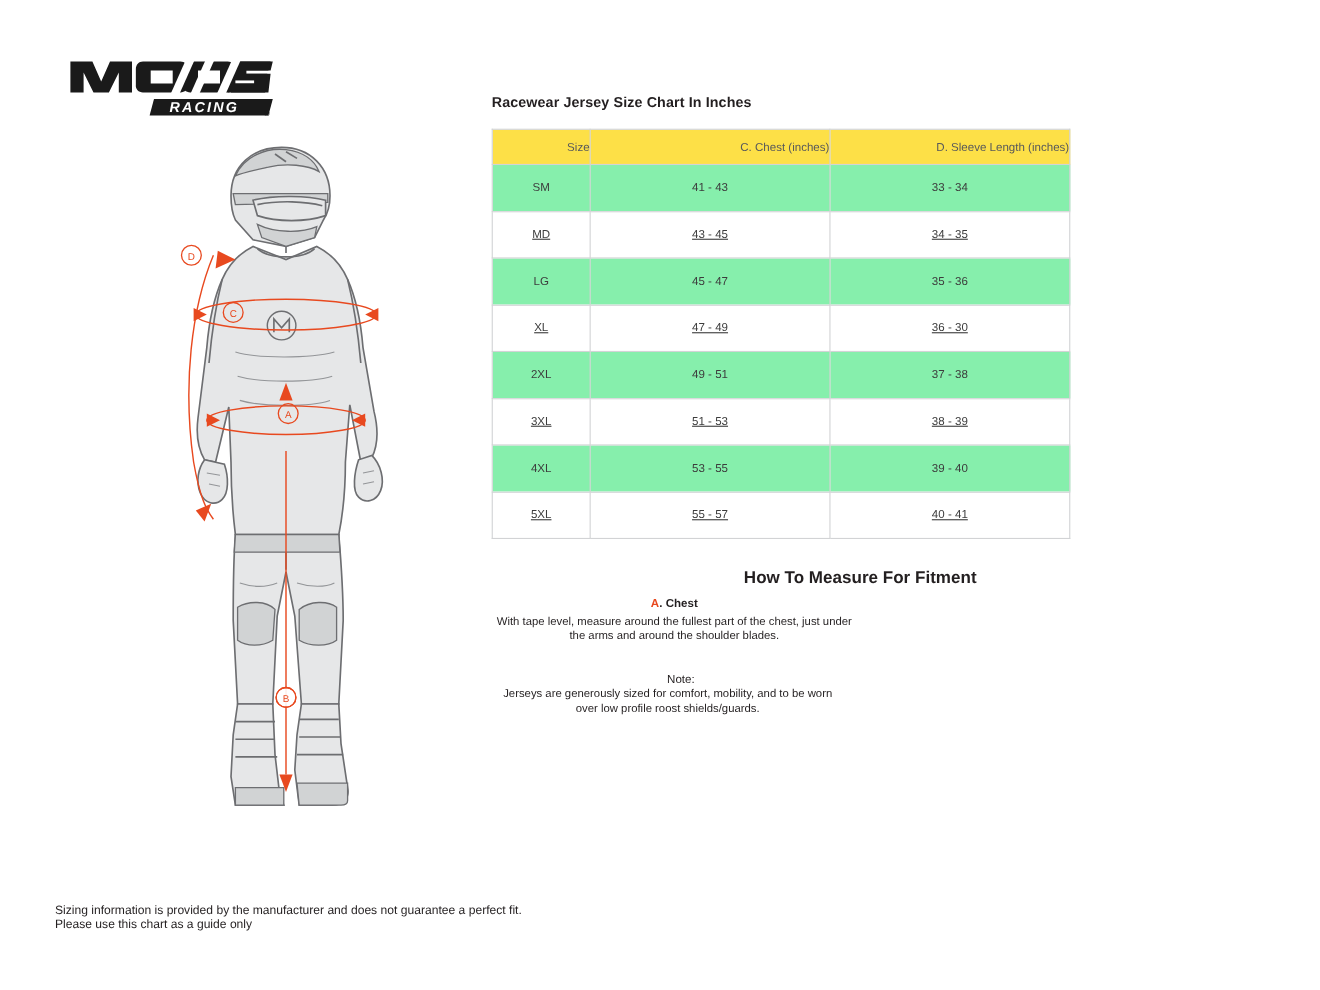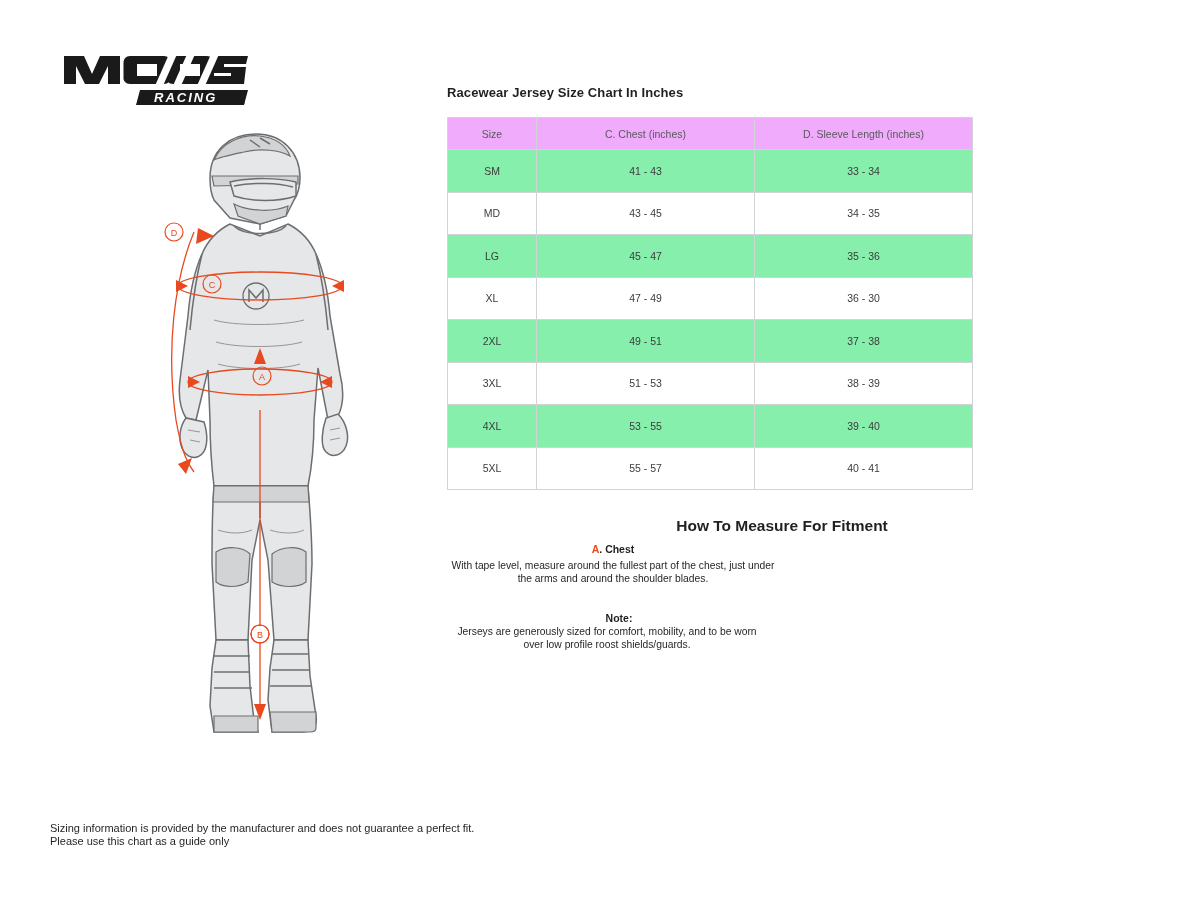--- a/index.html
+++ b/index.html
@@ -63,30 +63,32 @@
     color: #3c3c3c;
     height: 41.5px;
     padding: 0;
     font-weight: normal;
   }
   table.size-chart col.c1 { width: 89px; }
   table.size-chart col.c2 { width: 218px; }
   table.size-chart col.c3 { width: 218px; }
 
   table.size-chart thead th {
-    background: #f0abfc;
+    background: #fde047;
     color: #58595b;
     font-size: 10.5px;
     height: 31px;
+    text-align: right;
   }
   table.size-chart tbody tr.shade td {
     background: #86efac;
   }
   table.size-chart tbody tr.plain td {
     background: #ffffff;
+    text-decoration: underline;
   }
 
   
   .howto {
     margin-top: 27px;
     width: 670px;
     position: relative;
     text-align: center;
   }
   .howto-title {
@@ -115,21 +117,21 @@
     font-size: 10.3px;
     line-height: 13.4px;
     color: #231f20;
   }
   .note-block {
     margin-top: 26px;
     width: 320px;
   }
   .note-head {
     font-size: 10.5px;
-    font-weight: bold;
+    font-weight: normal;
     margin-bottom: 1px;
     margin-left: 24px;
   }
 
   
   .footer {
     position: absolute;
     left: 50px;
     bottom: 52px;
     font-size: 11px;

